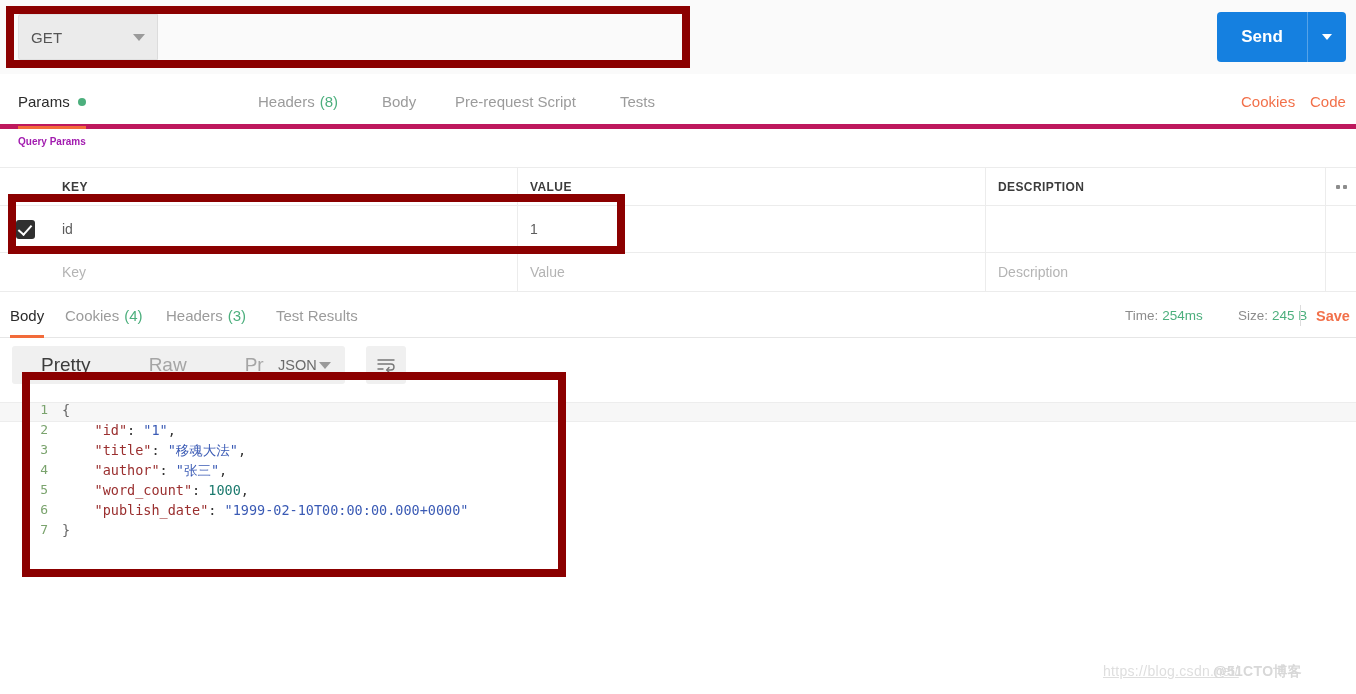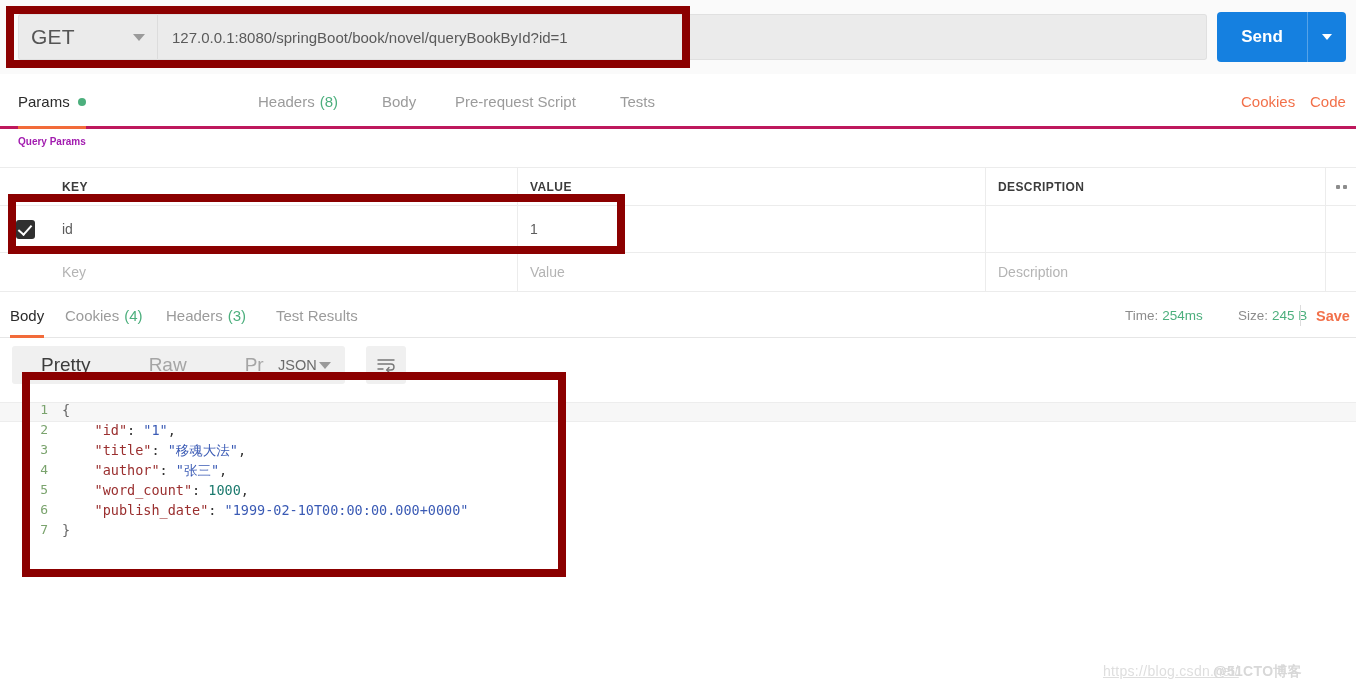--- a/index.html
+++ b/index.html
@@ -12,39 +12,39 @@
   #app { position: relative; width: 1356px; height: 694px; background: #fff; }
 
   
   .urlbar { position: absolute; left: 0; top: 0; width: 1356px; height: 74px; background: #fafafa; }
   .method-select {
     position: absolute; left: 18px; top: 14px; width: 140px; height: 46px;
     background: #ebebeb; border: 1px solid #e0e0e0; border-right: 1px solid #dcdcdc;
     border-radius: 3px 0 0 3px;
     display: flex; align-items: center; padding: 0 12px; cursor: pointer;
   }
-  .method-select .mlabel { font-size: 21px; color: #555; flex: 1; letter-spacing: .2px; }
+  .method-select .mlabel { font-size: 15px; color: #555; flex: 1; letter-spacing: .2px; }
   .caret-down { width: 0; height: 0; border-left: 6px solid transparent; border-right: 6px solid transparent; border-top: 7px solid #9a9a9a; }
   .url-input {
     position: absolute; left: 158px; top: 14px; width: 1049px; height: 46px;
     background: #ebebeb; border: 1px solid #e0e0e0; border-left: none; border-radius: 0 3px 3px 0;
     font-family: "Liberation Sans", sans-serif; font-size: 15px; color: #5a5a5a;
     padding: 0 14px; outline: none;
   }
   .send-btn {
     position: absolute; left: 1217px; top: 12px; width: 129px; height: 50px;
     background: #1580e0; border-radius: 4px; display: flex; align-items: center; cursor: pointer;
   }
   .send-btn .slabel { flex: 1; text-align: center; color: #fff; font-size: 17px; font-weight: bold; }
   .send-btn .sdiv { width: 1px; height: 50px; background: rgba(255,255,255,.28); }
   .send-btn .scaret { width: 38px; display: flex; align-items: center; justify-content: center; }
   .send-btn .scaret i { width: 0; height: 0; border-left: 5px solid transparent; border-right: 5px solid transparent; border-top: 6px solid #fff; display: block; }
 
   
-  .req-tabs { position: absolute; left: 0; top: 74px; width: 1356px; height: 55px; background: #fff; border-bottom: 3px solid #be185d; }
+  .req-tabs { position: absolute; left: 0; top: 74px; width: 1356px; height: 55px; background: #fff; border-bottom: 5px solid #be185d; }
   .tab { position: absolute; top: 0; height: 55px; display: flex; align-items: center; font-size: 15px; color: #9b9b9b; cursor: pointer; white-space: nowrap; }
   .tab.active { color: #2b2b2b; }
   .tab.active::after { content: ""; position: absolute; left: 0; right: 0; bottom: 0; height: 3px; background: #f26b3a; }
   .tab .cnt { color: #4caf7d; margin-left: 5px; }
   .dot-green { width: 8px; height: 8px; border-radius: 50%; background: #4caf7d; margin-left: 8px; display: inline-block; }
   .right-link { position: absolute; top: 0; height: 55px; display: flex; align-items: center; font-size: 15px; color: #f2704a; cursor: pointer; }
 
   
   .qp-title { position: absolute; left: 18px; top: 136px; font-size: 10px; color: #a21caf; font-weight: bold; }
   .ptable { position: absolute; left: 0; top: 167px; width: 1356px; }
@@ -109,21 +109,20 @@
 </head>
 <body>
 
 <div id="app">
 
   <div class="urlbar">
     <div class="method-select">
       <span class="mlabel">GET</span>
       <span class="caret-down"></span>
     </div>
-    <input class="url-input" type="text" value="127.0.0.1:8080/springBoot/book/novel/queryBookById?id=1" placeholder="Enter request URL" style="">
     <div class="send-btn">
       <span class="slabel">Send</span>
       <span class="sdiv"></span>
       <span class="scaret">
           <i></i>
         </span>
     </div>
   </div>
 
   <div class="req-tabs" id="req-tabs">

